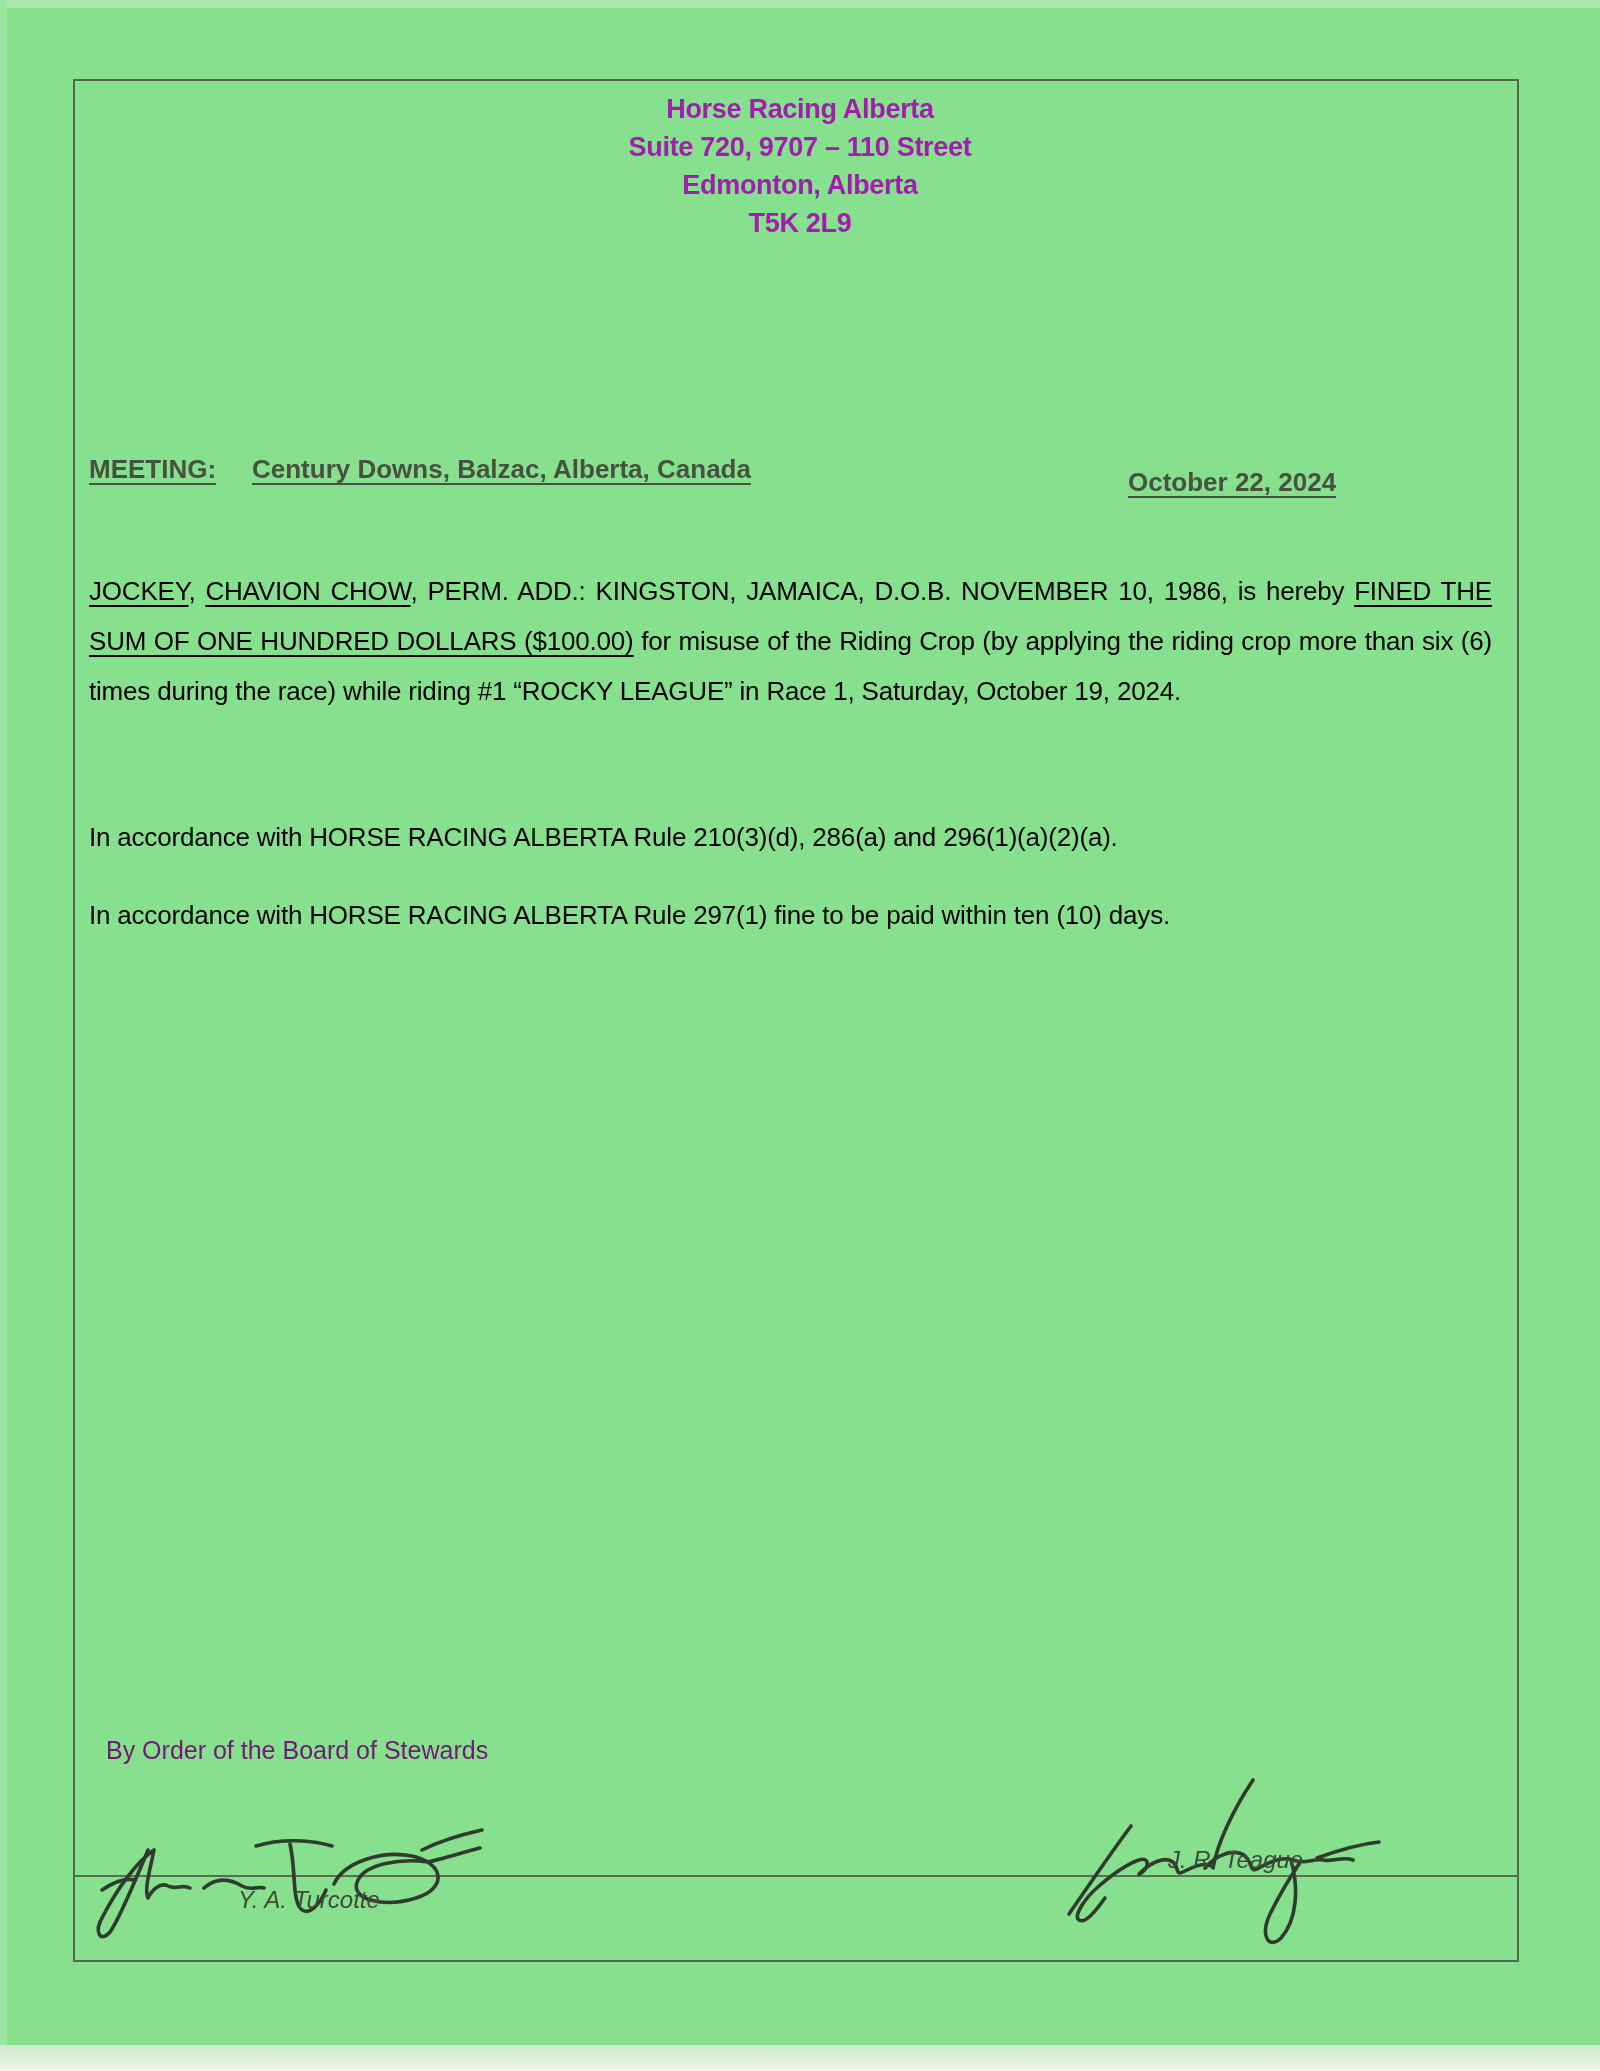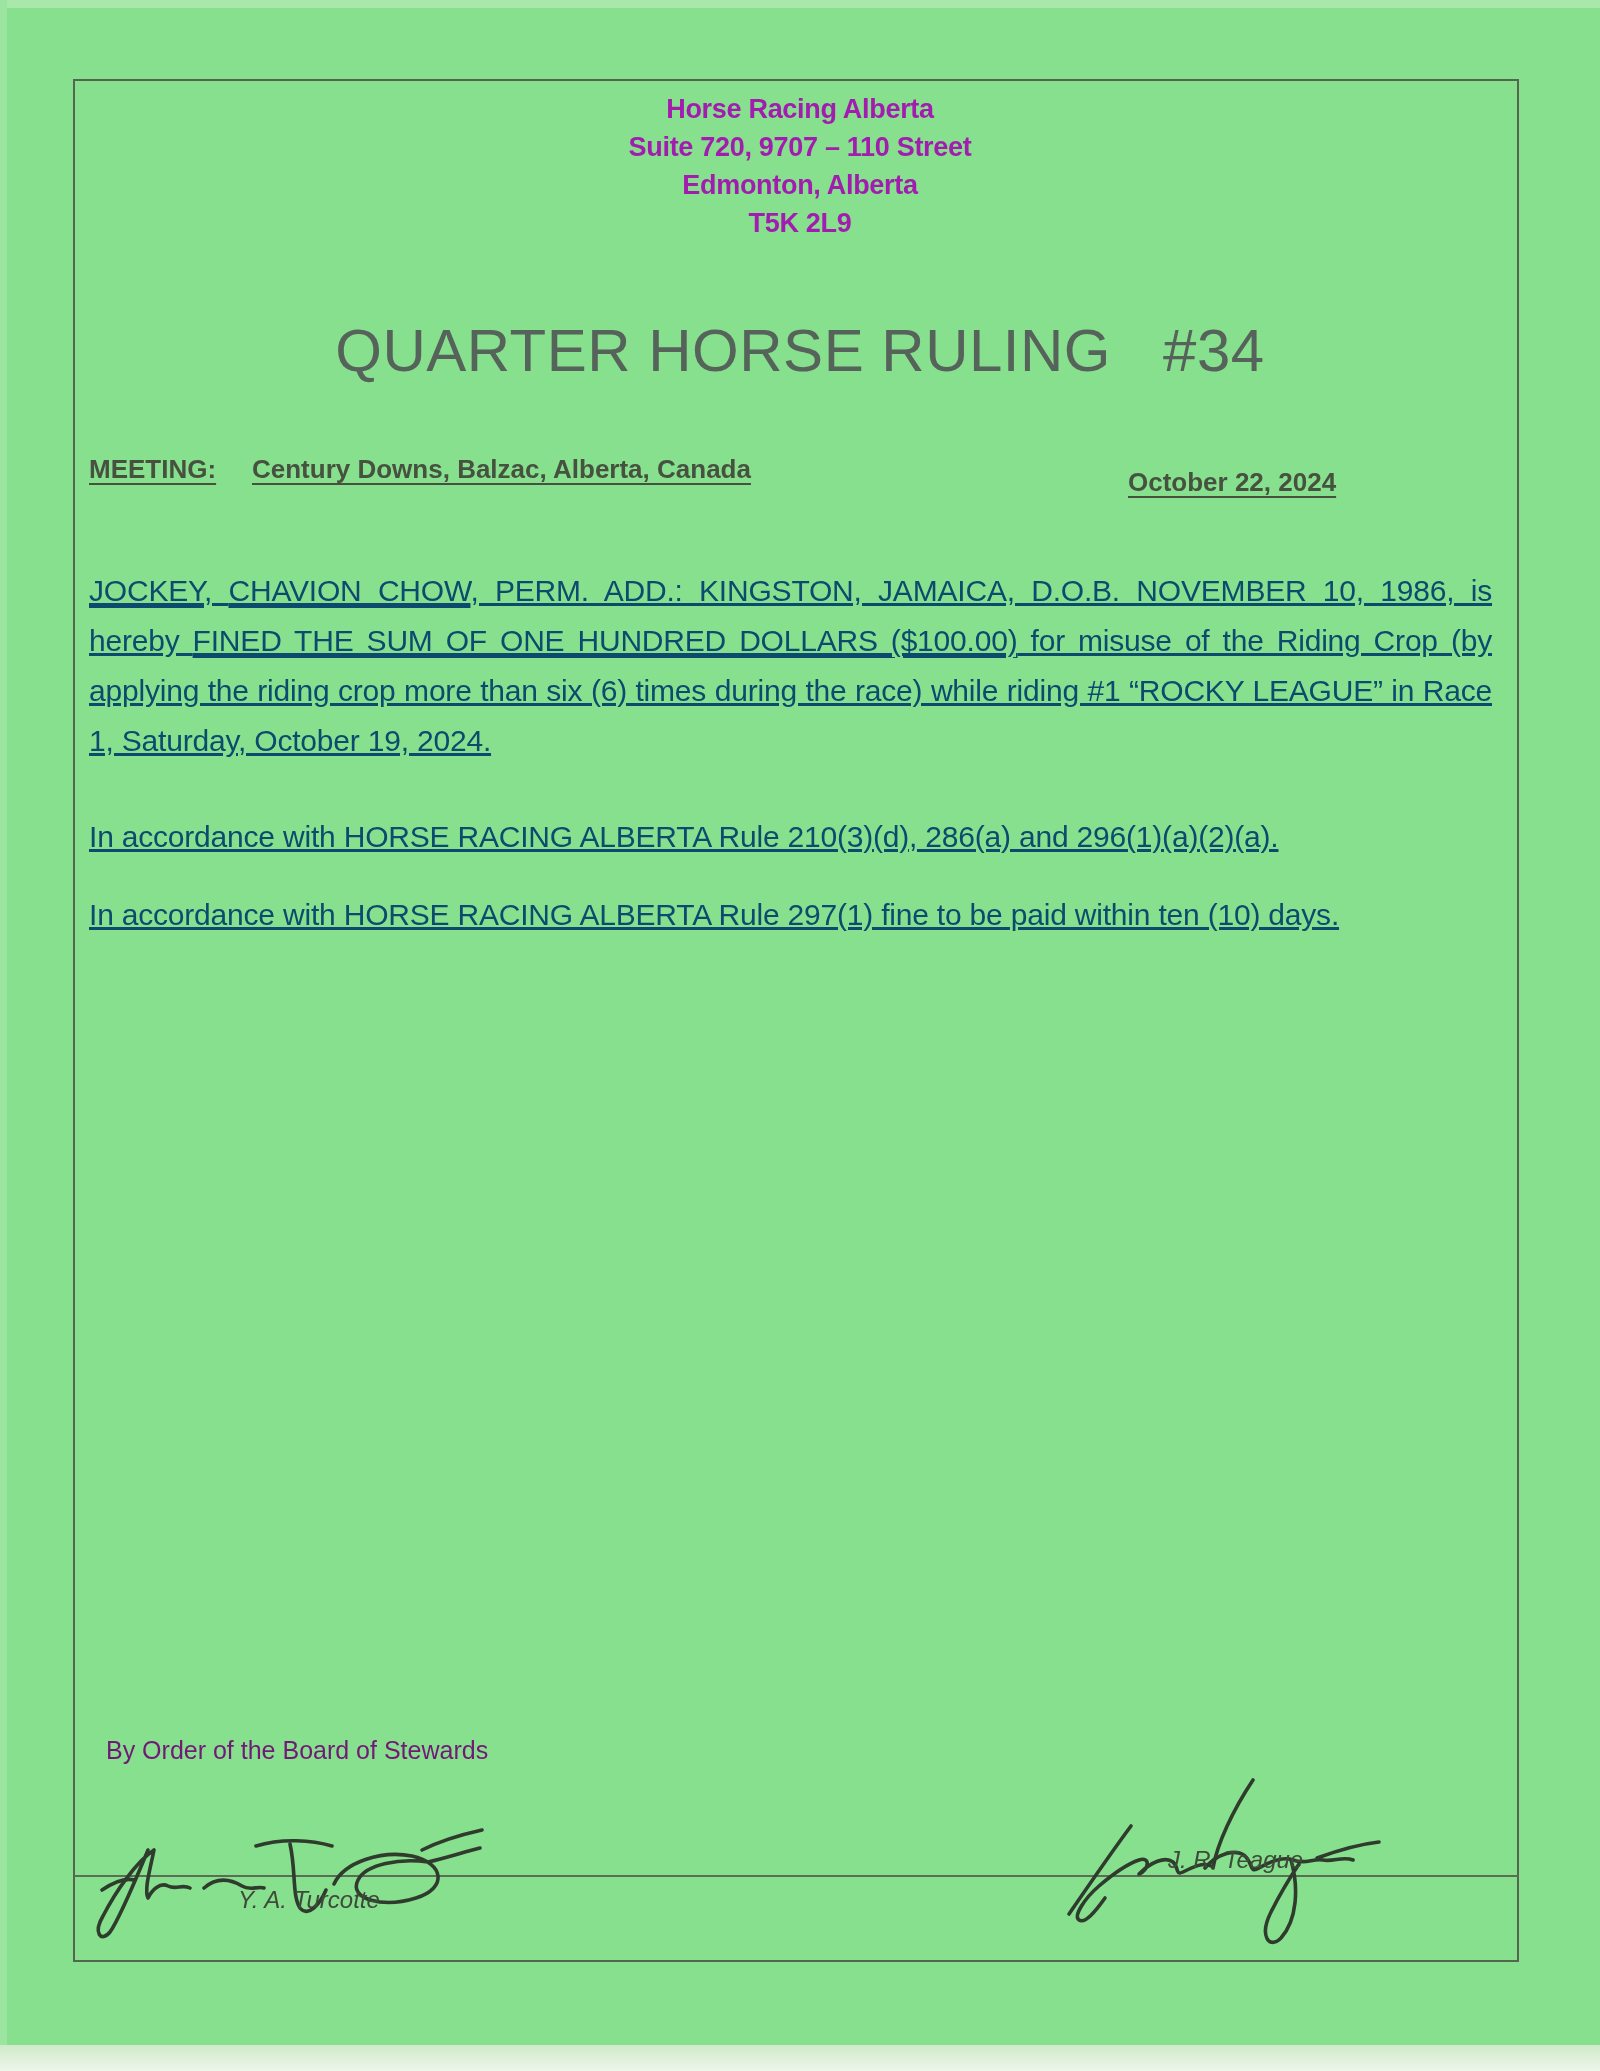--- a/index.html
+++ b/index.html
@@ -32,21 +32,21 @@
     color:#56635a;letter-spacing:0.5px;white-space:nowrap;
   }
   .doc-title .num{margin-left:52px;}
   .meeting-row{position:absolute;left:0;top:454px;width:100%;font-size:26px;font-weight:bold;color:#46523f;}
   .meeting-row .u{text-decoration:underline;text-decoration-thickness:2px;text-underline-offset:5px;}
   .meeting-label{position:absolute;left:89px;top:0;}
   .meeting-location{position:absolute;left:252px;top:0;}
   .meeting-date{position:absolute;left:1128px;top:13px;}
   .body-text{
     position:absolute;left:89px;width:1403px;margin:0;
-    font-size:30px;line-height:50px;color:#0c4a6e;letter-spacing:-0.2px;text-decoration:underline;
+    font-size:26px;line-height:50px;color:#000000;letter-spacing:-0.2px;
   }
   .p1{top:566px;text-align:justify;}
   .p2{top:800px;margin-top:12px;}
   .p3{top:890px;}
   .ub{font-weight:bold;text-decoration:underline;text-decoration-thickness:2px;text-underline-offset:5px;}
   .p1 .ub{font-weight:normal;}
   .order-line{
     position:absolute;left:106px;top:1736px;font-size:25px;color:#701a75;
   }
   .sig-rule{
@@ -71,23 +71,20 @@
 
   <div class="frame"></div>
 
   <div class="letterhead">
     <div>Horse Racing Alberta</div>
     <div>Suite 720, 9707 – 110 Street</div>
     <div>Edmonton, Alberta</div>
     <div>T5K 2L9</div>
   </div>
 
-  <div class="doc-title">
-    <span>QUARTER HORSE RULING</span><span class="num">#34</span>
-  </div>
 
   <div class="meeting-row">
     <span class="meeting-label u">MEETING:</span>
     <span class="meeting-location u">Century Downs, Balzac, Alberta, Canada</span>
     <span class="meeting-date u">October 22, 2024</span>
   </div>
 
   <p class="body-text p1"><span class="ub">JOCKEY</span><span>, </span><span class="ub">CHAVION CHOW</span><span>, PERM. ADD.:  KINGSTON, JAMAICA, D.O.B. NOVEMBER 10, 1986, is hereby </span><span class="ub">FINED THE SUM OF ONE HUNDRED DOLLARS ($100.00)</span><span> for misuse of the Riding Crop (by applying the riding crop more than six (6) times during the race) while riding #1 “ROCKY LEAGUE” in Race 1, Saturday, October 19, 2024.</span></p>
 
   <p class="body-text p2">In accordance with HORSE RACING ALBERTA Rule 210(3)(d), 286(a) and 296(1)(a)(2)(a).</p>

